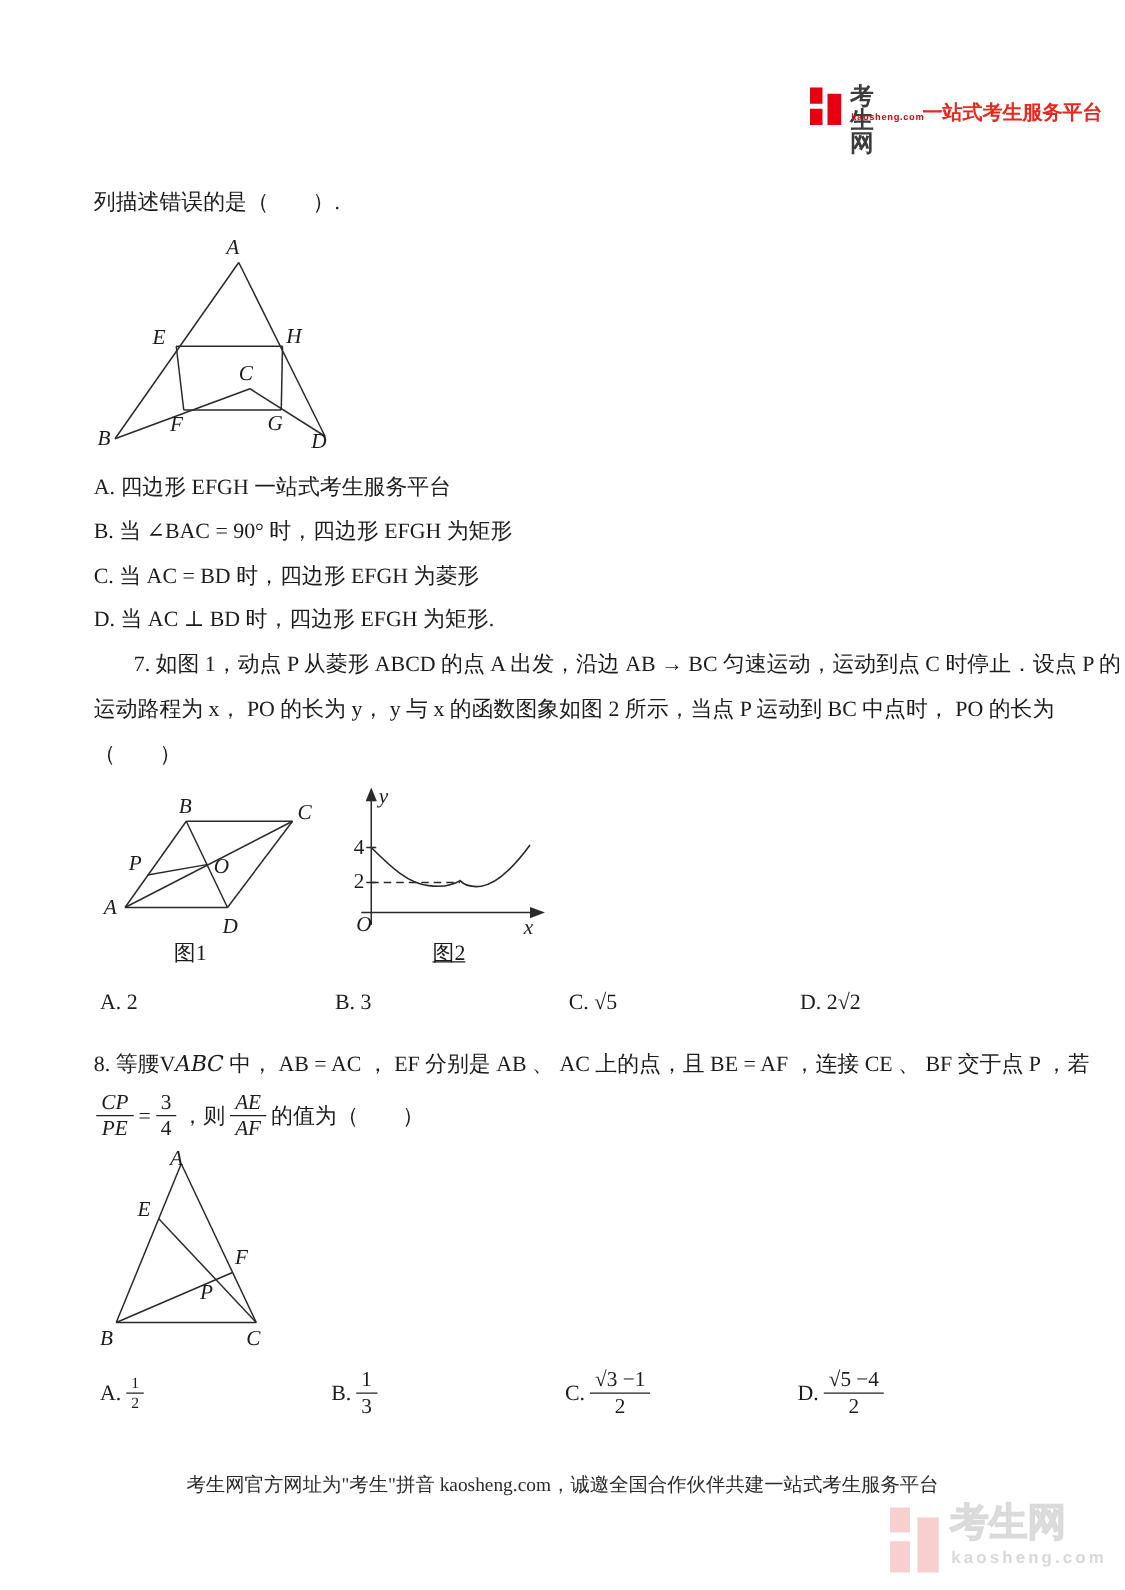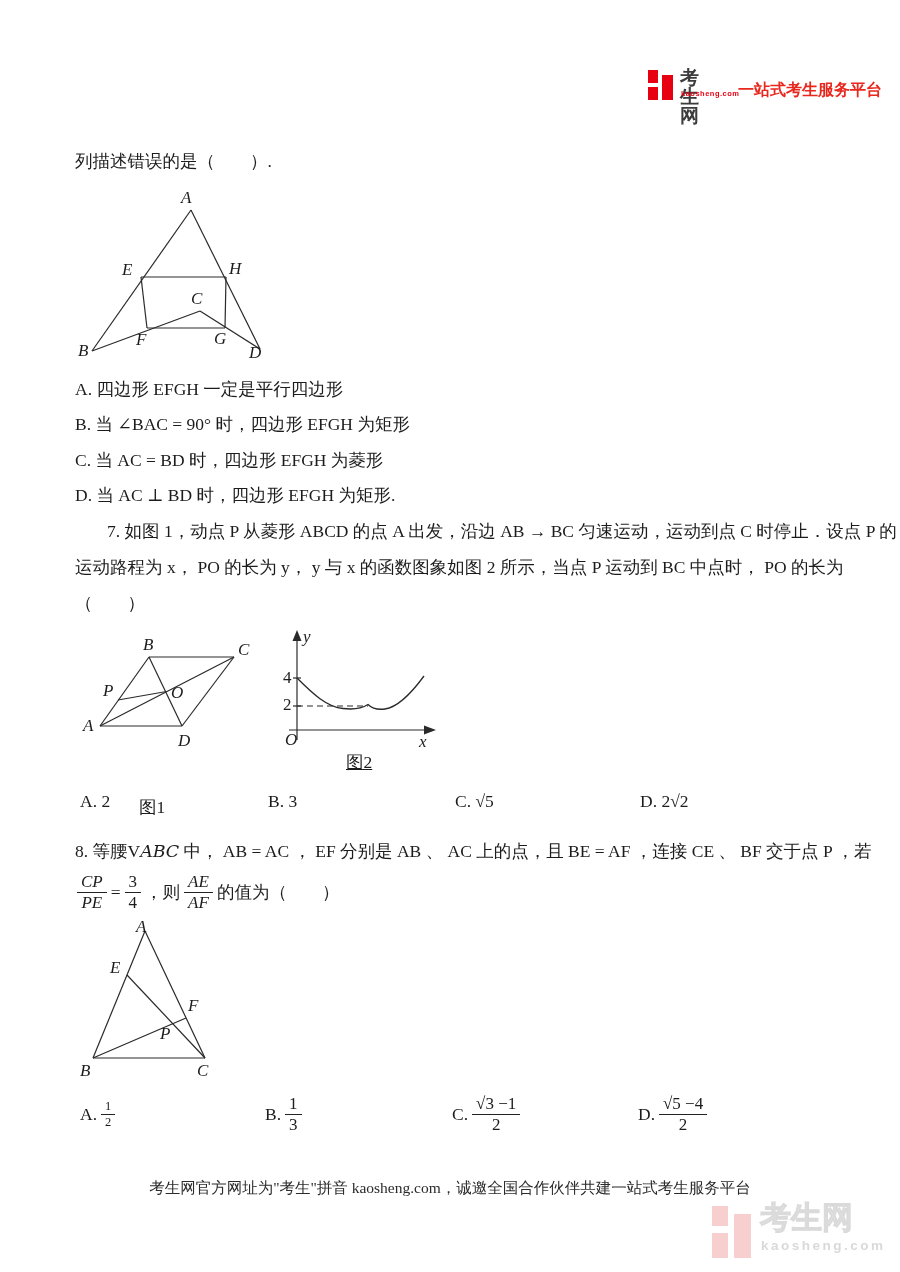--- a/index.html
+++ b/index.html
@@ -79,21 +79,21 @@
     <span class="vlab" style="left:111px;top:1px;">A</span>
     <span class="vlab" style="left:52px;top:73px;">E</span>
     <span class="vlab" style="left:159px;top:72px;">H</span>
     <span class="vlab" style="left:121px;top:102px;">C</span>
     <span class="vlab" style="left:8px;top:154px;">B</span>
     <span class="vlab" style="left:66px;top:143px;">F</span>
     <span class="vlab" style="left:144px;top:142px;">G</span>
     <span class="vlab" style="left:179px;top:156px;">D</span>
   </div>
 
-  <div class="abs txt" style="left:75px;top:378px;">A. 四边形 EFGH 一定是平行四边形</div>
+  <div class="abs txt" style="left:75px;top:378px;">A. 四边形 EFGH 一站式考生服务平台</div>
   <div class="abs txt" style="left:75px;top:413px;">B. 当 ∠BAC = 90° 时，四边形 EFGH 为矩形</div>
   <div class="abs txt" style="left:75px;top:484px;">D. 当 AC ⊥ BD 时，四边形 EFGH 为矩形.</div>
   <div class="abs txt" style="left:75px;top:449px;">C. 当 AC = BD 时，四边形 EFGH 为菱形</div>
 
   <div class="abs txt" style="left:75px;top:520px;margin-left:32px;">7. 如图 1，动点 P 从菱形 ABCD 的点 A 出发，沿边 AB → BC 匀速运动，运动到点 C 时停止．设点 P 的</div>
   <div class="abs txt" style="left:75px;top:556px;">运动路程为 x， PO 的长为 y， y 与 x 的函数图象如图 2 所示，当点 P 运动到 BC 中点时， PO 的长为</div>
   <div class="abs txt" style="left:75px;top:592px;">（　　）</div>
 
   <div class="fig" style="left:83px;top:633px;width:175px;height:128px;">
     <svg width="175" height="128" viewBox="0 0 175 128">
@@ -124,21 +124,21 @@
       <line class="dash" x1="14" y1="78" x2="85" y2="78"></line>
       <path class="curve" d="M14 50 C 30 66, 44 79, 60 80.5 C 68 81.5, 78 81, 85 76.5 C 88 79.5, 94 82, 102 81 C 116 79, 130 63, 141 48"></path>
     </svg>
     <span class="vlab" style="left:20px;top:0px;">y</span>
     <span class="vlab up" style="left:0px;top:41px;">4</span>
     <span class="vlab up" style="left:0px;top:68px;">2</span>
     <span class="vlab" style="left:2px;top:103px;">O</span>
     <span class="vlab" style="left:136px;top:105px;">x</span>
   </div>
 
-  <div class="cap" style="left:139px;top:750px;margin-top:45px;">图1</div>
+  <div class="cap" style="left:139px;top:750px;">图1</div>
   <div class="cap" style="left:346px;top:750px;text-decoration:underline;">图2</div>
 
   <div class="abs txt" style="left:80px;top:790px;">A. 2</div>
   <div class="abs txt" style="left:268px;top:790px;">B. 3</div>
   <div class="abs txt" style="left:455px;top:790px;">C. √5</div>
   <div class="abs txt" style="left:640px;top:790px;">D. 2√2</div>
 
   <div class="abs txt" style="left:75px;top:840px;">8. 等腰V𝐴𝐵𝐶 中， AB = AC ， EF 分别是 AB 、 AC 上的点，且 BE = AF ，连接 CE 、 BF 交于点 P ，若</div>
 
   <div class="fracline" style="left:75px;top:866px;height:52px;">

